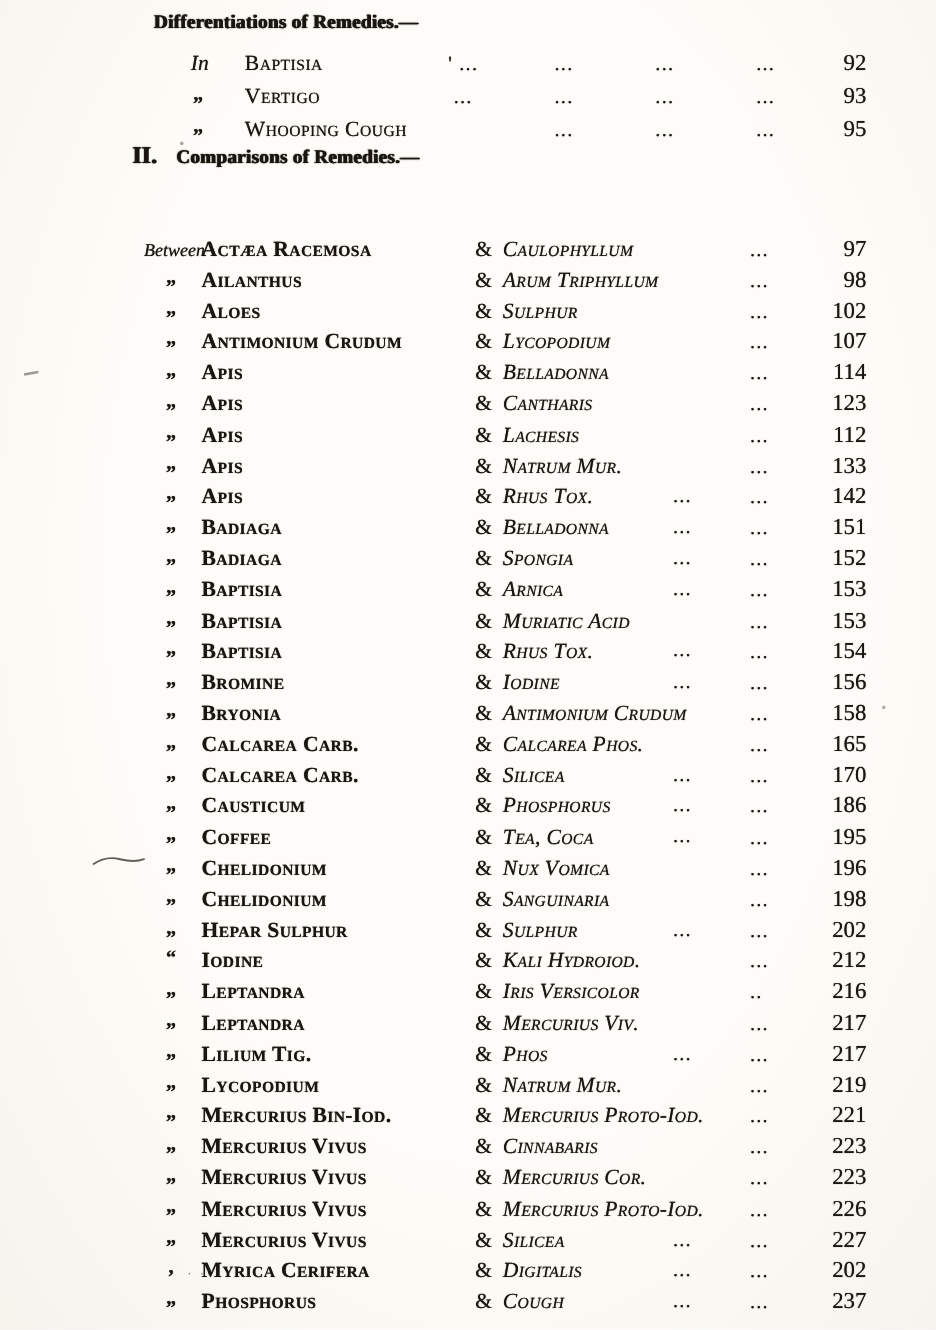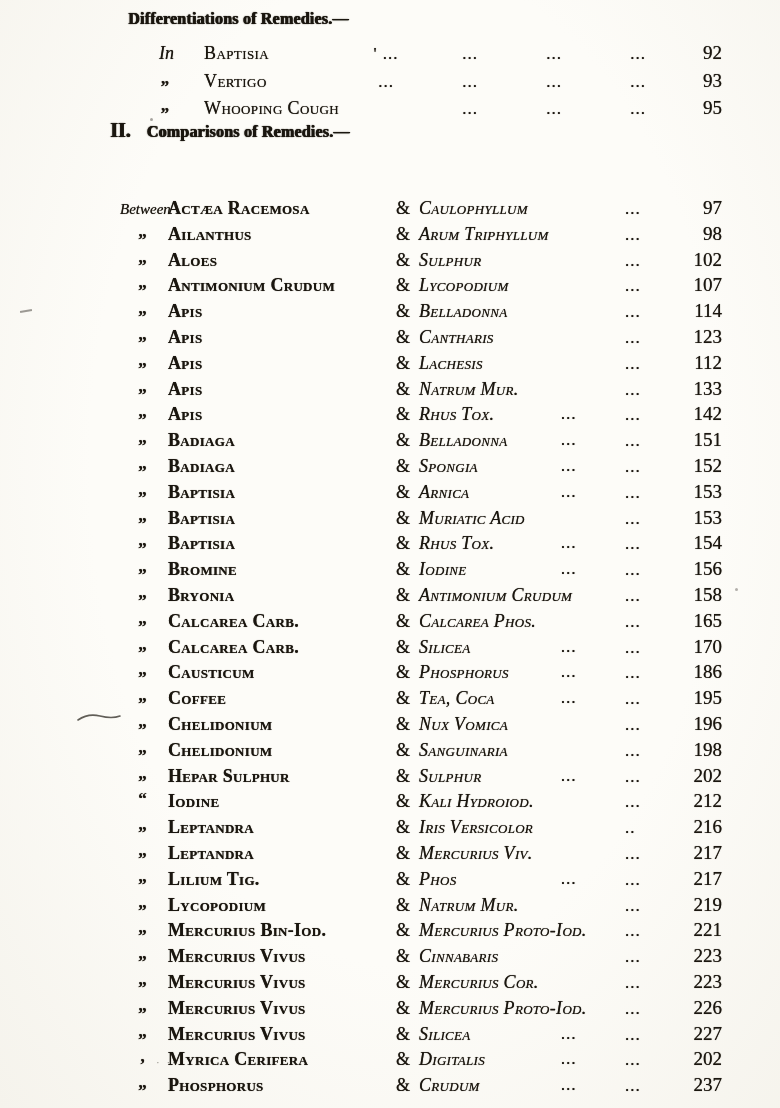--- a/index.html
+++ b/index.html
@@ -505,21 +505,21 @@
     </span>
     <span class="colDots">...</span>
     <span class="colPage">202</span>
   </div>
 
   <div class="s2row ink">
     <span class="s2lab lab-ditto">„</span>
     <span class="colA">Phosphorus</span>
     <span class="colAmp">&amp;</span>
     <span class="colB">
-      <span class="bname">Crudum</span>
+      <span class="bname">Cough</span>
       <span class="bdots">...</span>
     </span>
     <span class="colDots">...</span>
     <span class="colPage">237</span>
   </div>
 </div>
 
 <svg id="artifact-dash" class="artifact" viewBox="0 0 46 16">
   <path d="M2,11 Q12,4 24,7 T44,7" fill="none" stroke="#2e2a23" stroke-width="1.6" stroke-linecap="round"></path>
 </svg>

